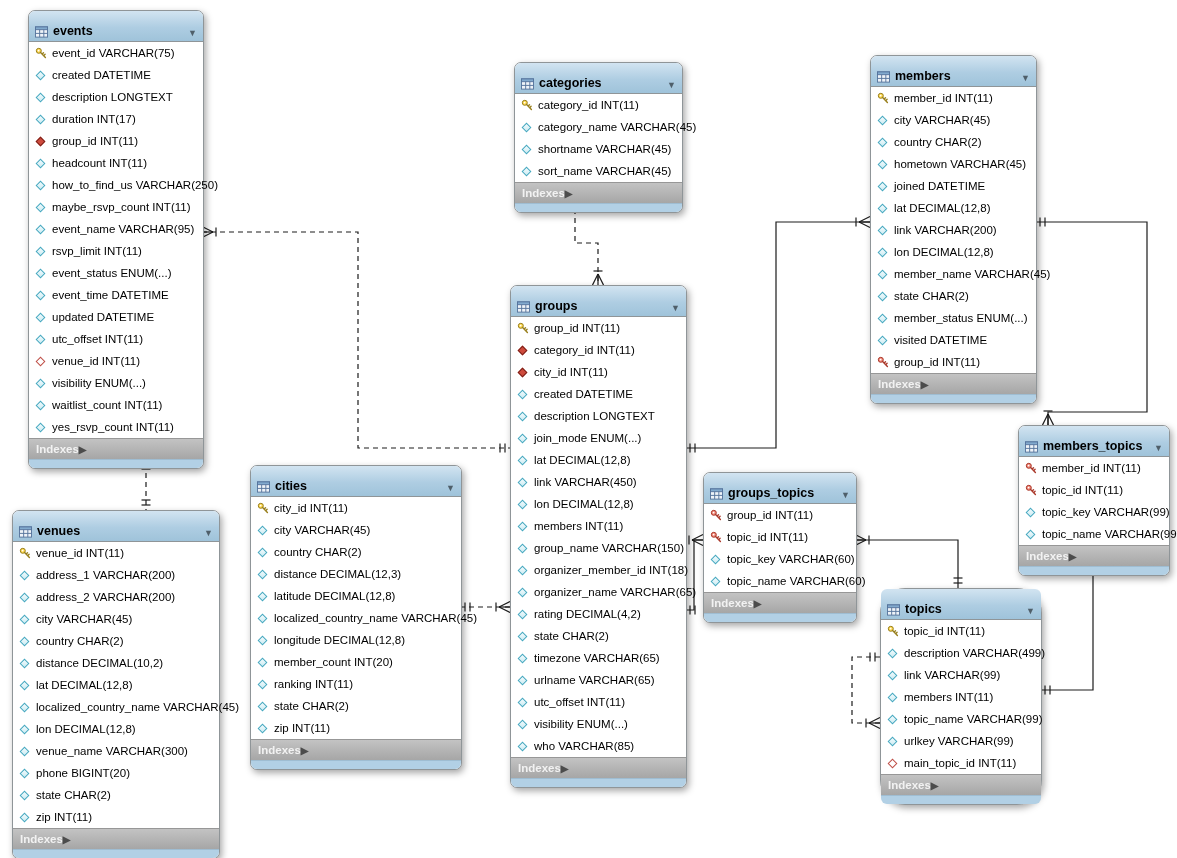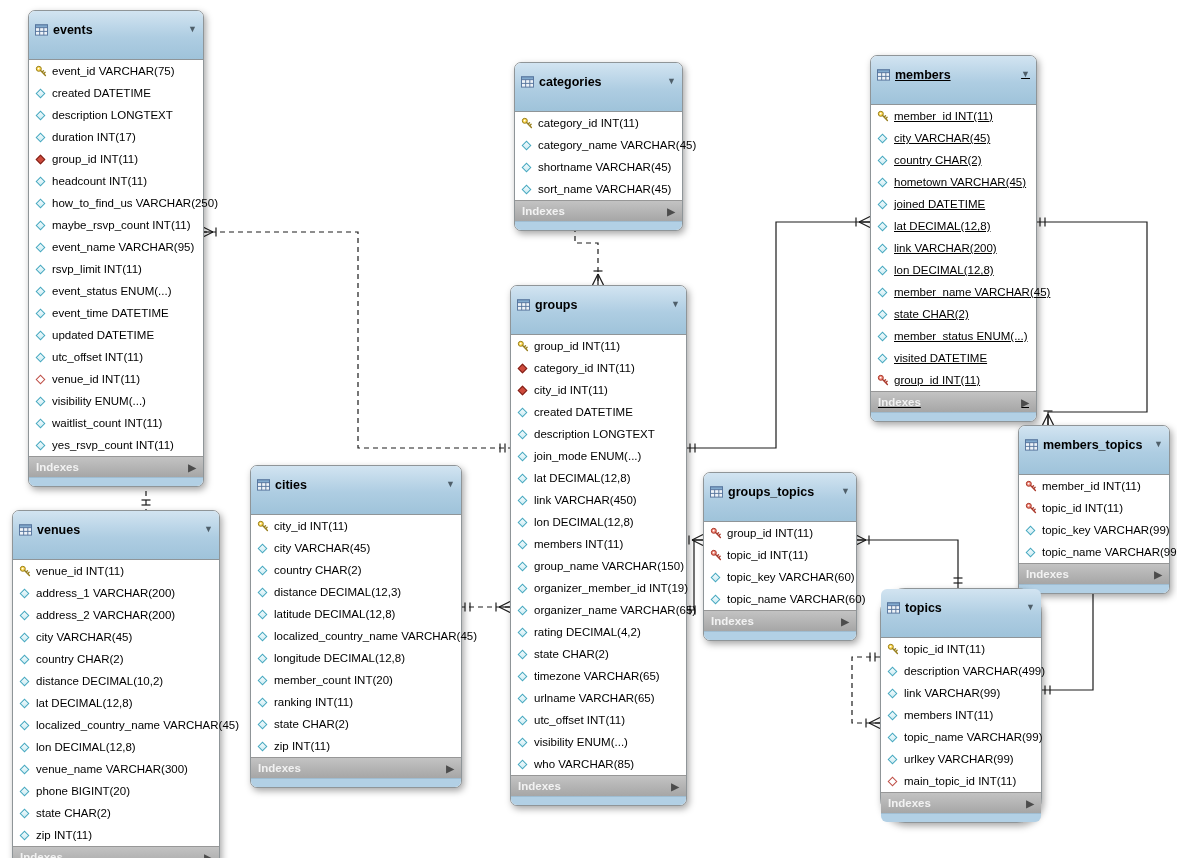--- a/index.html
+++ b/index.html
@@ -7,38 +7,38 @@
     position:relative; width:1177px; height:858px; background:#ffffff;
     font-family:"Liberation Sans", sans-serif; overflow:hidden;
   }
   #rel-layer { position:absolute; left:0; top:0; }
   .db-table {
     position:absolute; background:#ffffff;
     border:1px solid #8f9598; border-radius:7px;
     box-shadow:2px 3px 7px rgba(0,0,0,0.35);
   }
   .tbl-header {
-    height:24px; display:flex; align-items:flex-start; gap:5px; padding:12px 6px;
+    height:24px; display:flex; align-items:flex-end; gap:5px; padding:3px 6px;
     background:linear-gradient(#d2e4f1 0%, #aecde2 55%, #9fc3da 100%);
     border-bottom:1px solid #8f9598; border-radius:6px 6px 0 0;
   }
   .tbl-title { flex:1; font-size:12.5px; font-weight:bold; color:#000; white-space:nowrap; }
   .hdr-arrow { font-size:9px; color:#4f5f6a; padding-top:1px; }
   .tbl-body { background:#fff; }
   .tbl-row {
     height:22px; display:flex; align-items:center; gap:5px; padding:0 4px 0 5px;
     font-size:11.5px; color:#000; white-space:nowrap; background:#fff;
   }
   .icon-cell { width:13px; height:13px; display:flex; align-items:center; justify-content:center; flex:0 0 auto; }
   .dmd { display:inline-block; width:7px; height:7px; transform:rotate(45deg); box-sizing:border-box; }
   .dmd-col { border:1px solid #45a8c0; background:linear-gradient(135deg,#f2fbfd,#cdecf3); }
   .dmd-fk  { border:1px solid #7c2018; background:#cf4b3d; }
   .dmd-fkn { border:1px solid #bf4f47; background:#ffffff; }
   .tbl-footer {
-    height:20px; display:flex; align-items:center; justify-content:space-between; padding:0 7px;
+    height:20px; display:flex; align-items:center; padding:0 7px;
     background:linear-gradient(#c3c3c3,#a6a6a6); border-top:1px solid #979797;
     color:#f2f2f2; font-size:11.5px; font-weight:bold;
   }
   .footer-arrow { color:#4c4c4c; font-size:10px; }
   .tbl-strip { height:8px; background:#b2d0e5; border-radius:0 0 6px 6px; border-top:1px solid #9fbdd2; }
 </style>
 </head>
 <body>
 
 <div id="canvas">
@@ -597,21 +597,21 @@
           <div class="tbl-row">
             <span class="icon-cell">
               <span class="dmd dmd-col"></span>
             </span>
             <span>group_name VARCHAR(150)</span>
           </div>
           <div class="tbl-row">
             <span class="icon-cell">
               <span class="dmd dmd-col"></span>
             </span>
-            <span>organizer_member_id INT(19)</span>
+            <span>organizer_member_id INT(18)</span>
           </div>
           <div class="tbl-row">
             <span class="icon-cell">
               <span class="dmd dmd-col"></span>
             </span>
             <span>organizer_name VARCHAR(65)</span>
           </div>
           <div class="tbl-row">
             <span class="icon-cell">
               <span class="dmd dmd-col"></span>
@@ -654,21 +654,21 @@
             </span>
             <span>who VARCHAR(85)</span>
           </div>
         </div>
         <div class="tbl-footer">
           <span>Indexes</span>
           <span class="footer-arrow">▶</span>
         </div>
         <div class="tbl-strip"></div>
       </div>
-      <div class="db-table" style="left: 870px; top: 55px; width: 165px; text-decoration: underline;">
+      <div class="db-table" style="left: 870px; top: 55px; width: 165px;">
         <div class="tbl-header">
           <span class="icon-cell">
             <svg width="14" height="12" viewBox="0 0 14 12">
               <rect x="0.5" y="0.5" width="13" height="11" fill="#eef3f8" stroke="#55749c"></rect>
               <rect x="0.5" y="0.5" width="13" height="3" fill="#82aace" stroke="#55749c"></rect>
               <line x1="5" y1="3.5" x2="5" y2="11.5" stroke="#55749c"></line>
               <line x1="9.5" y1="3.5" x2="9.5" y2="11.5" stroke="#55749c"></line>
               <line x1="0.5" y1="7.5" x2="13.5" y2="7.5" stroke="#55749c"></line>
             </svg>
           </span>

